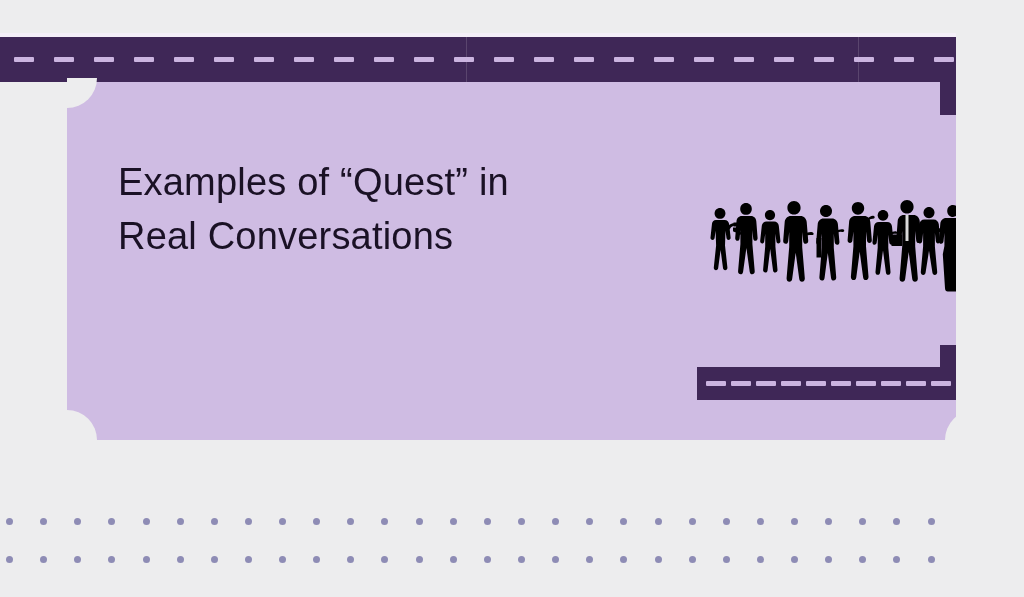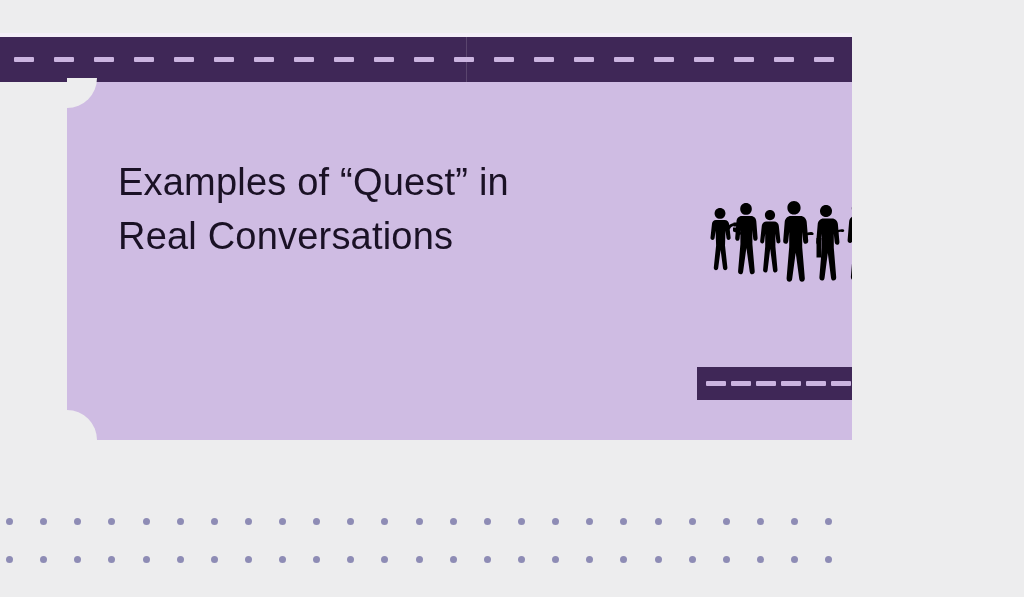--- a/index.html
+++ b/index.html
@@ -10,21 +10,21 @@
   body {
     width: 1024px;
     height: 597px;
     overflow: hidden;
     background: #ededee;
     font-family: "Liberation Sans", sans-serif;
   }
 
   .slide {
     position: relative;
-    width: 852px;
+    width: 956px;
     height: 597px;
     background: #ededee;
     overflow: hidden;
   }
 
   
   .card {
     position: absolute;
     left: 67px;
     top: 78px;

